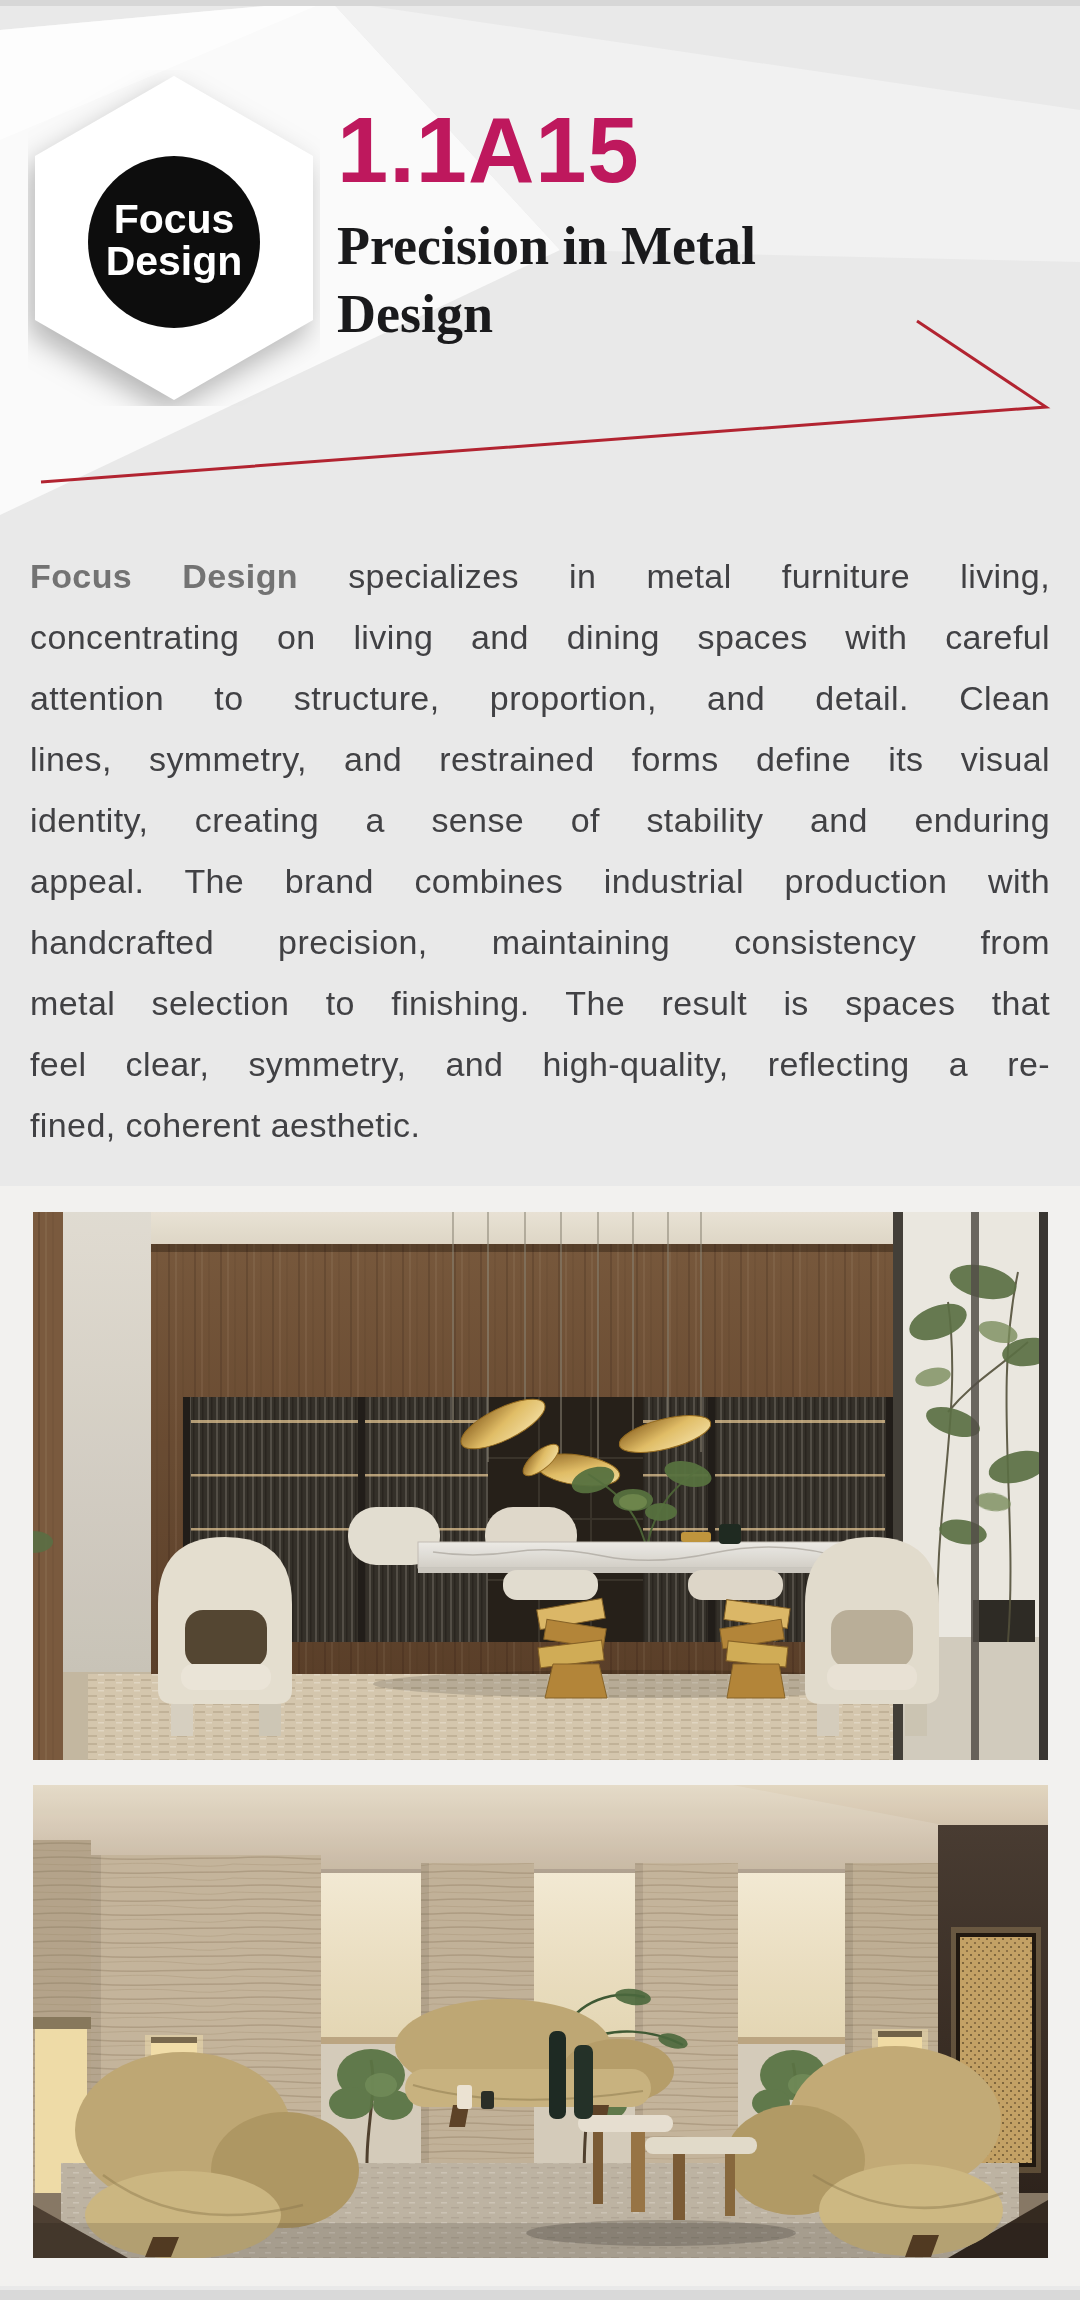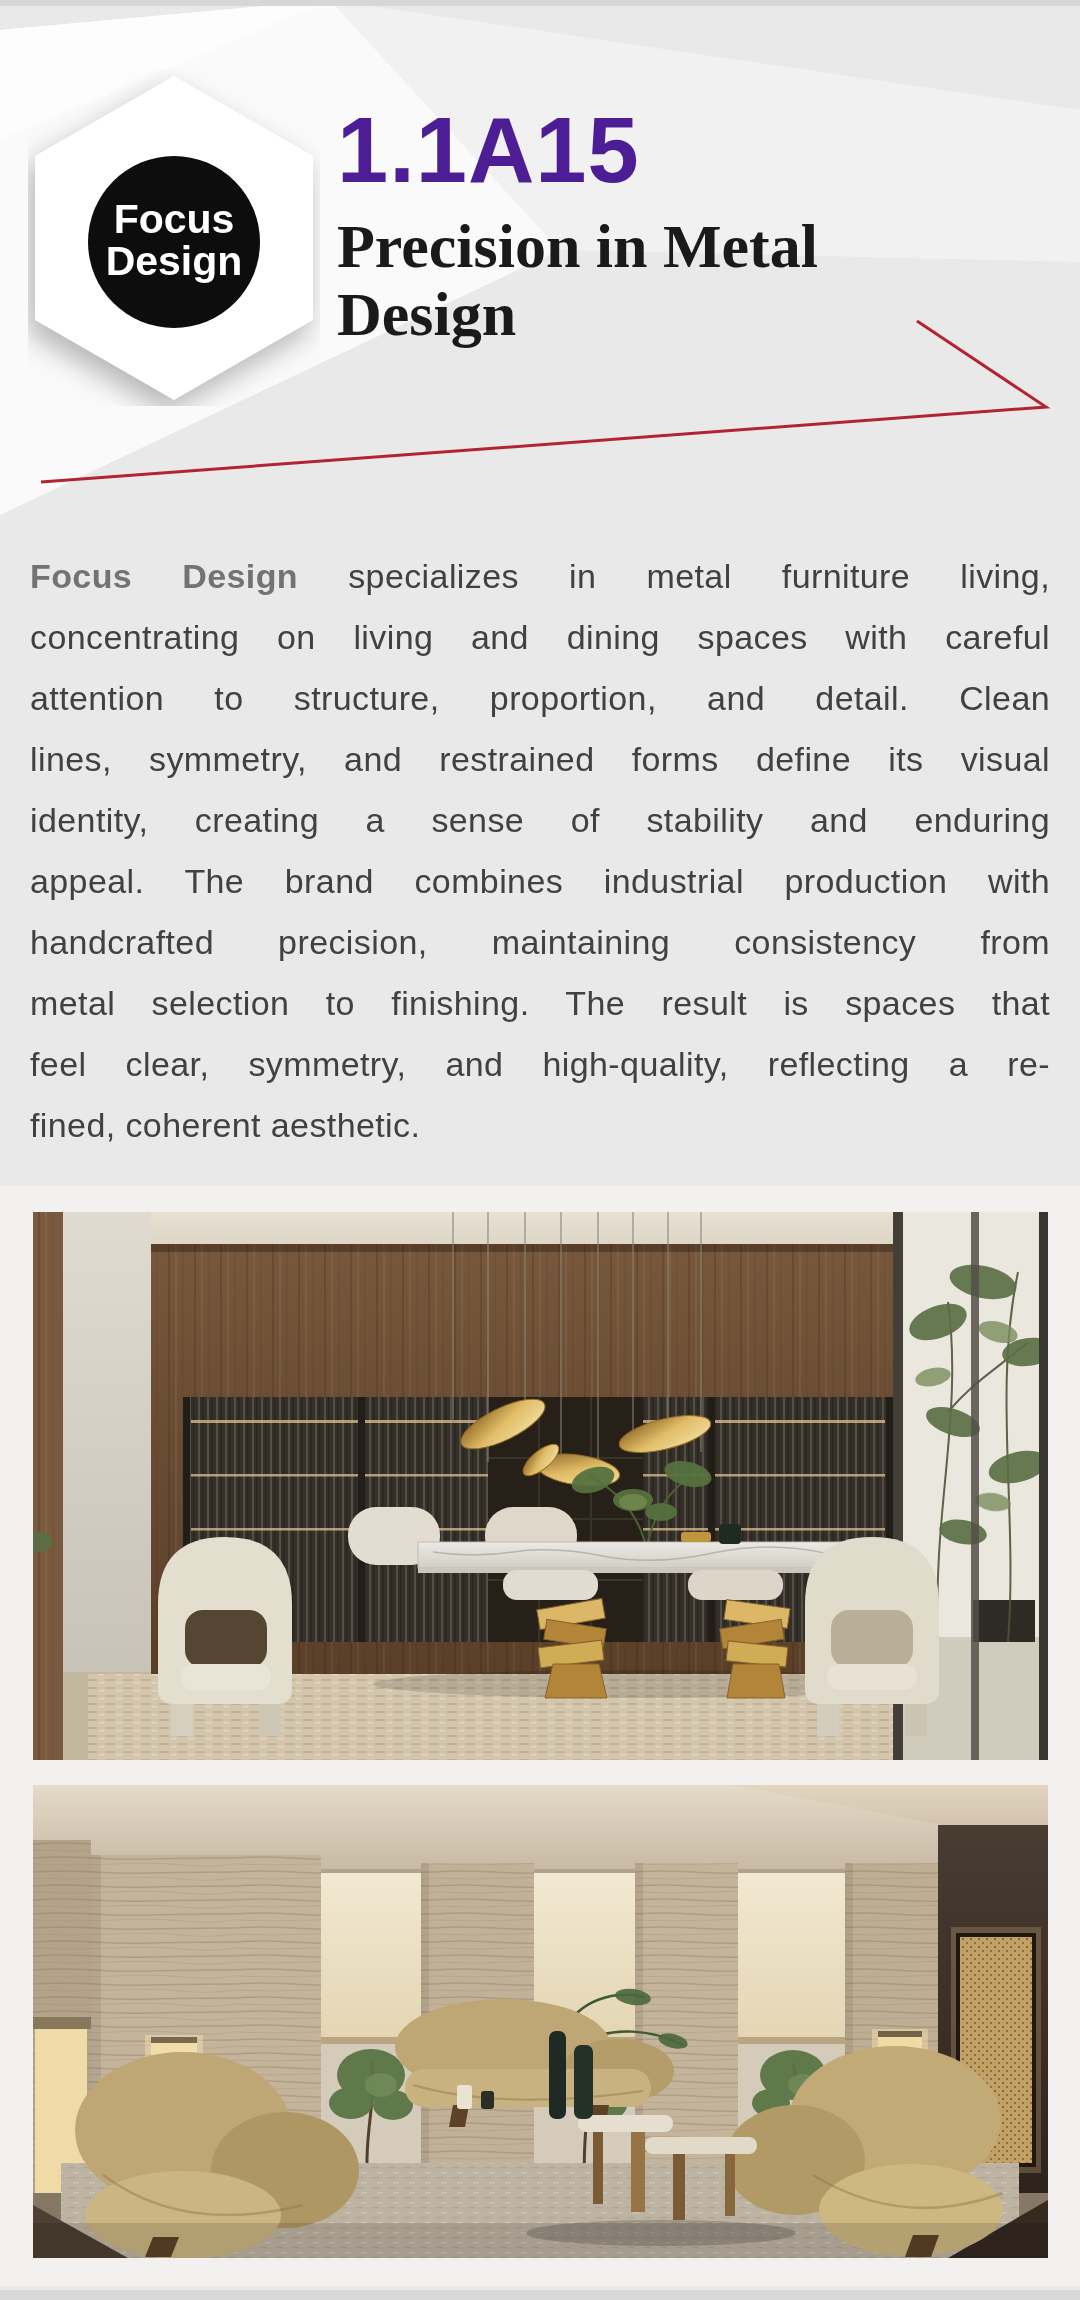--- a/index.html
+++ b/index.html
@@ -8,26 +8,26 @@
     background:#e9e9e9;overflow:hidden;
     font-family:"Liberation Sans",sans-serif;
   }
   .top-strip{position:absolute;left:0;top:0;width:1080px;height:6px;background:#d7d7d7;}
   .bottom-strip{position:absolute;left:0;top:2290px;width:1080px;height:10px;background:#d9d9d9;}
   .backdrop{position:absolute;left:0;top:0;}
   .redline{position:absolute;left:0;top:0;pointer-events:none;}
   .logo{position:absolute;left:28px;top:70px;width:292px;height:336px;}
   .code-title{
     position:absolute;left:337px;top:104px;
-    font-size:92px;font-weight:bold;line-height:1;color:#4c1d95;letter-spacing:1px;
+    font-size:92px;font-weight:bold;line-height:1;color:#be185d;letter-spacing:1px;
   }
   .main-title{
     position:absolute;left:337px;top:212px;width:720px;
     font-family:"Liberation Serif",serif;font-weight:bold;
-    font-size:62px;line-height:68px;color:#1a1a1c;
+    font-size:54px;line-height:68px;color:#1a1a1c;
   }
   .paragraph{
     position:absolute;left:30px;top:546px;width:1020px;
     font-size:34px;color:#414144;letter-spacing:0.4px;
   }
   .pline{height:61px;line-height:61px;text-align:justify;text-align-last:justify;white-space:nowrap;overflow:visible;}
   .pline--last{text-align-last:left;}
   .brand{color:#737373;font-weight:bold;}
   .gallery-bg{position:absolute;left:0;top:1186px;width:1080px;height:1100px;background:#f2f1ef;}
   .photo{position:absolute;left:33px;overflow:hidden;background:#ddd;}

